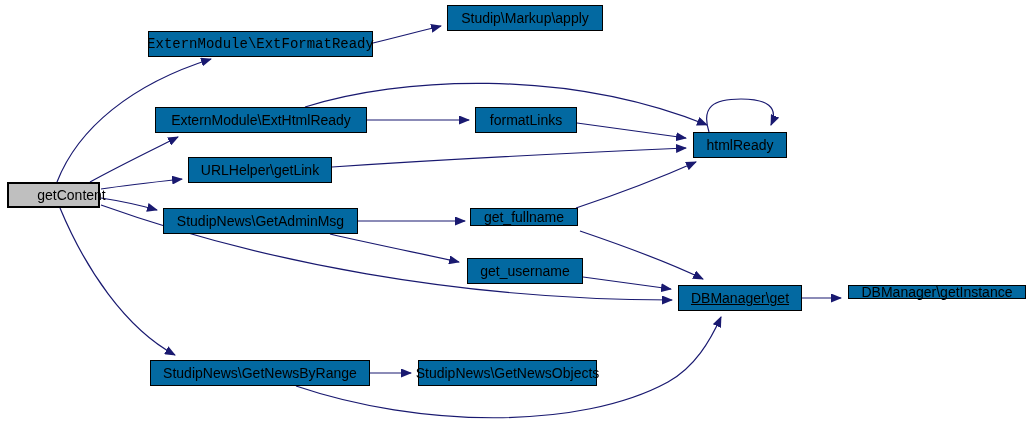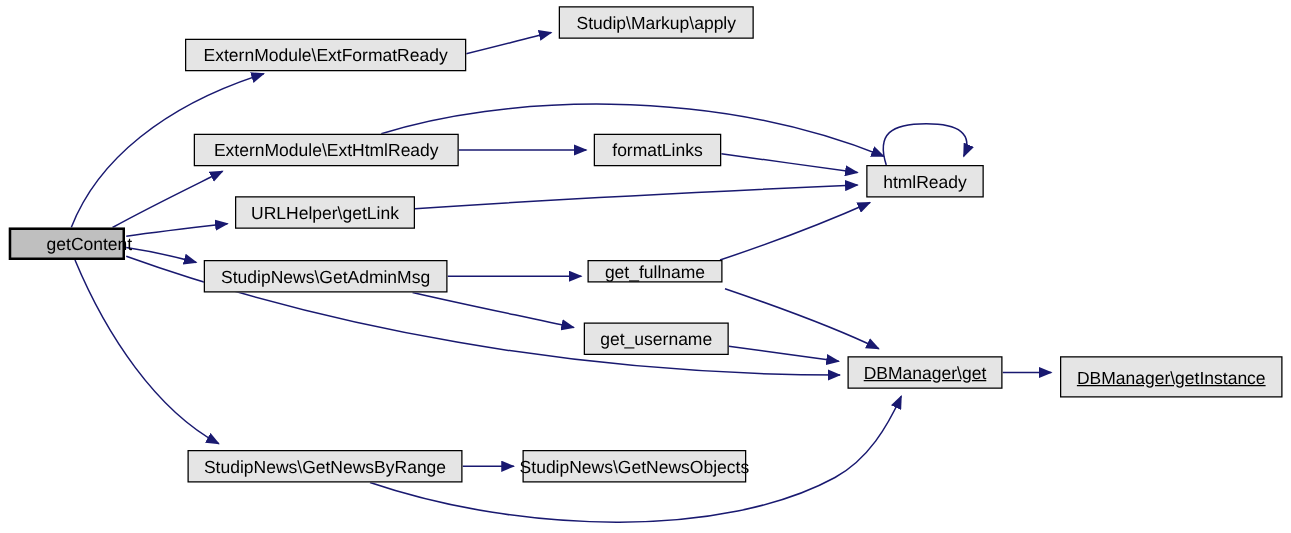--- a/index.html
+++ b/index.html
@@ -18,21 +18,21 @@
   #edges {
     position: absolute;
     left: 0;
     top: 0;
     width: 1033px;
     height: 426px;
   }
   .node {
     position: absolute;
     box-sizing: border-box;
-    background: #e5e5e5;
+    background: #0369a1;
     border: 1px solid #000000;
     color: #000000;
     font-size: 14px;
     line-height: 1;
     display: flex;
     align-items: center;
     justify-content: center;
     white-space: nowrap;
     cursor: pointer;
   }
@@ -70,39 +70,39 @@
     <path d="M 576,208 C 618,194 660,178 696,162" marker-end="url(#arrow)"></path>
     <path d="M 580,231 C 624,246 668,262 703,279" marker-end="url(#arrow)"></path>
     <path d="M 583,277 C 613,281 641,285 671,289" marker-end="url(#arrow)"></path>
     <path d="M 802,298 L 841,298" marker-end="url(#arrow)"></path>
     <path d="M 370,373 L 411,373" marker-end="url(#arrow)"></path>
     <path d="M 296,386 C 420,428 580,430 668,382 C 695,367 710,341 721,317" marker-end="url(#arrow)"></path>
   </svg>
 
   <div class="node highlight" style="left:7px;   top:182px; width:93px;  height:26px;padding-left:36px;">getContent</div>
 
-  <div class="node" style="left:148px; top:31px;  width:225px; height:26px;">ExternModule\ExtFormatReady</div>
+  <div class="node" style="left:148px; top:31px;  width:225px; height:26px;font-family:Liberation Mono, monospace;">ExternModule\ExtFormatReady</div>
 
   <div class="node" style="left:447px; top:5px;   width:156px; height:26px;">Studip\Markup\apply</div>
 
   <div class="node" style="left:155px; top:107px; width:212px; height:26px;">ExternModule\ExtHtmlReady</div>
 
   <div class="node" style="left:475px; top:107px; width:102px; height:26px;">formatLinks</div>
 
   <div class="node" style="left:693px; top:132px; width:94px;  height:26px;">htmlReady</div>
 
   <div class="node" style="left:188px; top:157px; width:144px; height:26px;">URLHelper\getLink</div>
 
   <div class="node" style="left:163px; top:208px; width:195px; height:26px;">StudipNews\GetAdminMsg</div>
 
   <div class="node" style="left:470px; top:208px; width:108px; height:18px;text-align:right;">get_fullname</div>
 
   <div class="node" style="left:467px; top:258px; width:116px; height:26px;">get_username</div>
 
   <div class="node" style="left:678px; top:285px; width:124px; height:26px;text-decoration:underline;">DBManager\get</div>
 
-  <div class="node" style="left:848px; top:285px; width:178px; height:33px;text-decoration:underline;">DBManager\getInstance</div>
+  <div class="node" style="left:848px; top:285px; width:178px; height:14px;">DBManager\getInstance</div>
 
   <div class="node" style="left:150px; top:360px; width:220px; height:26px;">StudipNews\GetNewsByRange</div>
 
   <div class="node" style="left:418px; top:360px; width:179px; height:26px;">StudipNews\GetNewsObjects</div>
 
 </div>
 
 </body></html>

